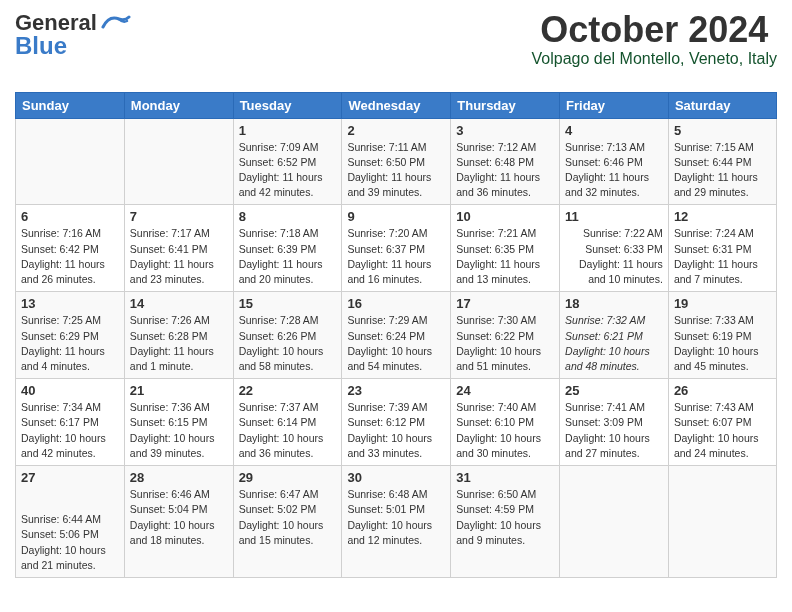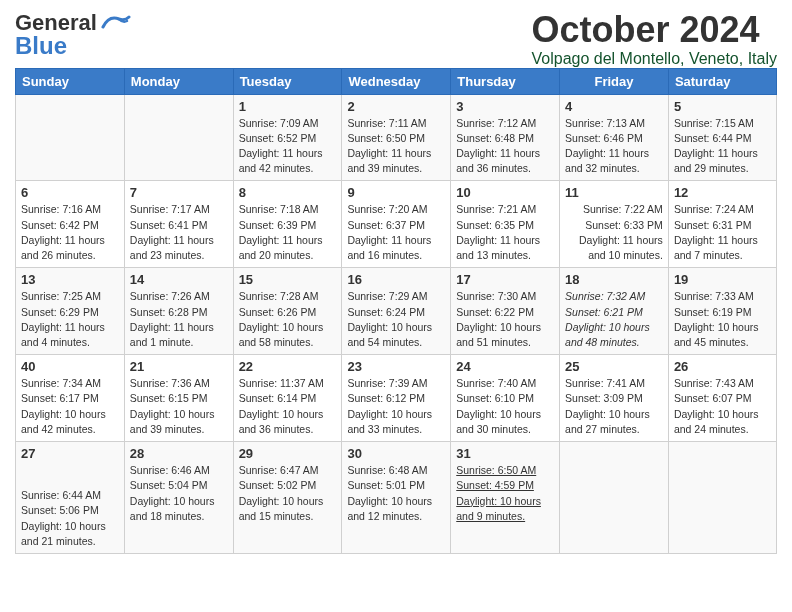--- a/index.html
+++ b/index.html
@@ -11,29 +11,29 @@
       overflow: hidden;
     }
     .page {
       width: 792px;
       padding: 10px 15px 10px 15px;
     }
     .header {
       display: flex;
       justify-content: space-between;
       align-items: flex-start;
-      margin-bottom: 0;
+      margin-bottom: 24px;
     }
     .logo {
       display: flex;
       flex-direction: column;
       align-items: flex-start;
     }
     .title-block {
-      text-align: left;
+      text-align: center;
     }
     .main-title {
       font-size: 36px;
       font-weight: bold;
       color: #333;
       line-height: 1.1;
     }
     .subtitle {
       font-size: 16px;
       color: #14532d;
@@ -72,21 +72,21 @@
     .day-info {
       font-size: 10.5px;
       line-height: 1.45;
       color: #333;
     }
     .col-sun { width: 14.3%; }
     .col-mon { width: 14.3%; }
     .col-tue { width: 14.3%; }
     .col-wed { width: 14.3%; }
     .col-thu { width: 14.3%; }
-    .col-fri { width: 14.3%; text-align: center; }
+    .col-fri { width: 14.3%; }
     .col-sat { width: 14.2%; }
   </style>
 </head>
 <body>
 
 <div class="page">
   <div class="header">
     <div class="logo">
       <div style="display:flex;align-items:center;">
         <span style="font-size:22px;font-weight:bold;color:#333;">General</span>
@@ -246,21 +246,21 @@
 Daylight: 10 hours and 42 minutes.</div>
           </td>
           <td>
             <span class="day-number">21</span>
             <div class="day-info" style="white-space: pre-line;">Sunrise: 7:36 AM
 Sunset: 6:15 PM
 Daylight: 10 hours and 39 minutes.</div>
           </td>
           <td>
             <span class="day-number">22</span>
-            <div class="day-info" style="white-space: pre-line;">Sunrise: 11:37 AM
+            <div class="day-info" style="white-space: pre-line;">Sunrise: 7:37 AM
 Sunset: 6:14 PM
 Daylight: 10 hours and 36 minutes.</div>
           </td>
           <td>
             <span class="day-number">23</span>
             <div class="day-info" style="white-space: pre-line;">Sunrise: 7:39 AM
 Sunset: 6:12 PM
 Daylight: 10 hours and 33 minutes.</div>
           </td>
           <td>
@@ -302,21 +302,21 @@
 Daylight: 10 hours and 15 minutes.</div>
           </td>
           <td>
             <span class="day-number">30</span>
             <div class="day-info" style="white-space: pre-line;">Sunrise: 6:48 AM
 Sunset: 5:01 PM
 Daylight: 10 hours and 12 minutes.</div>
           </td>
           <td>
             <span class="day-number">31</span>
-            <div class="day-info" style="white-space: pre-line; text-decoration: underline;">Sunrise: 6:50 AM
+            <div class="day-info" style="white-space: pre-line;">Sunrise: 6:50 AM
 Sunset: 4:59 PM
 Daylight: 10 hours and 9 minutes.</div>
           </td>
           <td></td>
           <td></td>
         </tr>
       </tbody>
   </table>
 </div>
 

